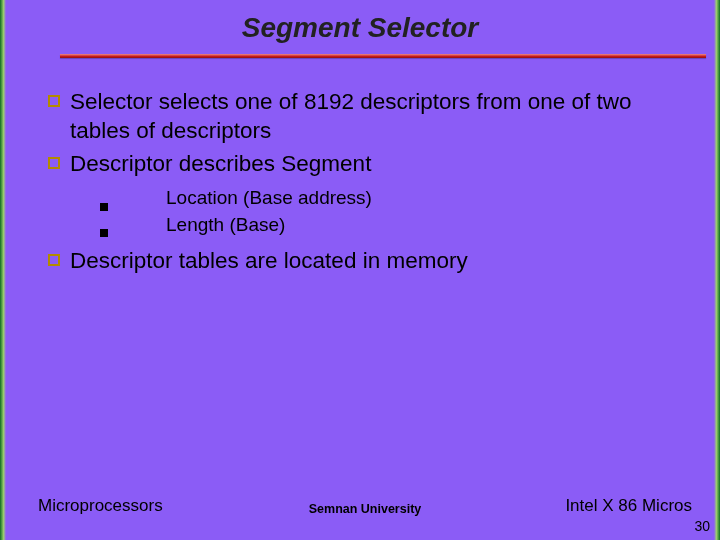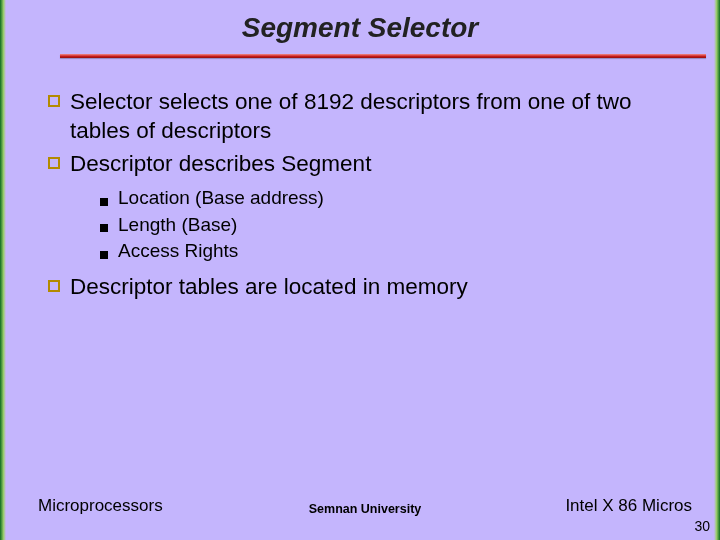--- a/index.html
+++ b/index.html
@@ -1,21 +1,21 @@
 <!DOCTYPE html>
 <html><head>
 <meta charset="utf-8">
 <style>
   * { margin: 0; padding: 0; box-sizing: border-box; }
   html, body { width: 720px; height: 540px; overflow: hidden; font-family: Arial, Helvetica, sans-serif; background: #fff; }
   .slide {
     position: relative;
     width: 720px;
     height: 540px;
-    background: #c4b5fd;
+    background: #8b5cf6;
   }
   .edge-left, .edge-right {
     position: absolute;
     top: 0;
     width: 6px;
     height: 100%;
   }
   .edge-left { left: 0; background: linear-gradient(to right, #0b6b1f 0%, #9ccf6f 60%, rgba(255,255,255,0) 100%); }
   .edge-right { right: 0; background: linear-gradient(to left, #0b6b1f 0%, #9ccf6f 60%, rgba(255,255,255,0) 100%); }
   .title-wrap {
@@ -67,22 +67,23 @@
   .bullet-text {
     font-size: 22.5px;
     color: #000;
     line-height: 1.28;
   }
   .sub-list {
     margin: 8px 0 10px 52px;
   }
   .sub-row {
     display: flex;
-    align-items: center;
+    align-items: flex-end;
     margin-bottom: 2px;
+    gap: 48px;
   }
   .sq-bullet {
     width: 8px;
     height: 8px;
     background: #000;
     flex: 0 0 auto;
     margin-top: 7px;
     margin-right: 10px;
   }
   .sub-text {
@@ -152,24 +153,20 @@
 
     <div class="sub-list">
       <div class="sub-row">
         <div class="sq-bullet"></div>
         <div class="sub-text">Location (Base address)</div>
       </div>
       <div class="sub-row">
         <div class="sq-bullet"></div>
         <div class="sub-text">Length (Base)</div>
       </div>
-      <div class="sub-row">
-        <div class="sq-bullet"></div>
-        <div class="sub-text">Access Rights</div>
-      </div>
     </div>
 
     <div class="bullet-row">
       <div class="q-bullet"></div>
       <div class="bullet-text">Descriptor tables are located in memory</div>
     </div>
 
   </div>
 
   <div class="footer">

